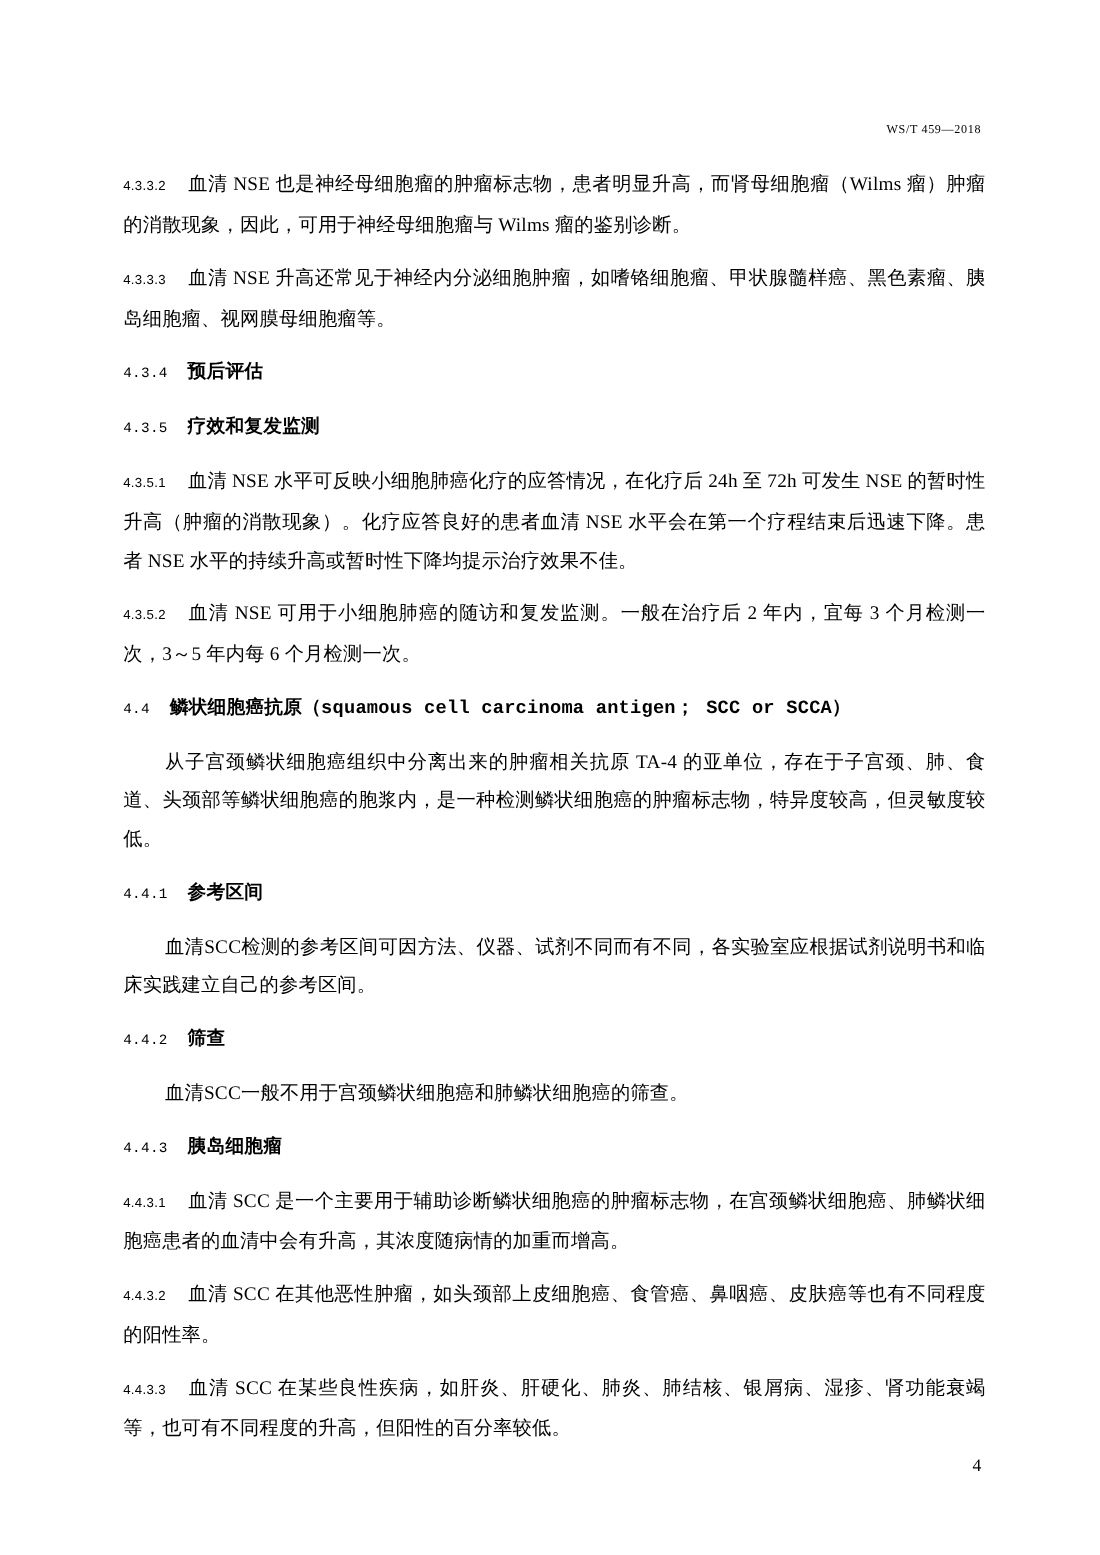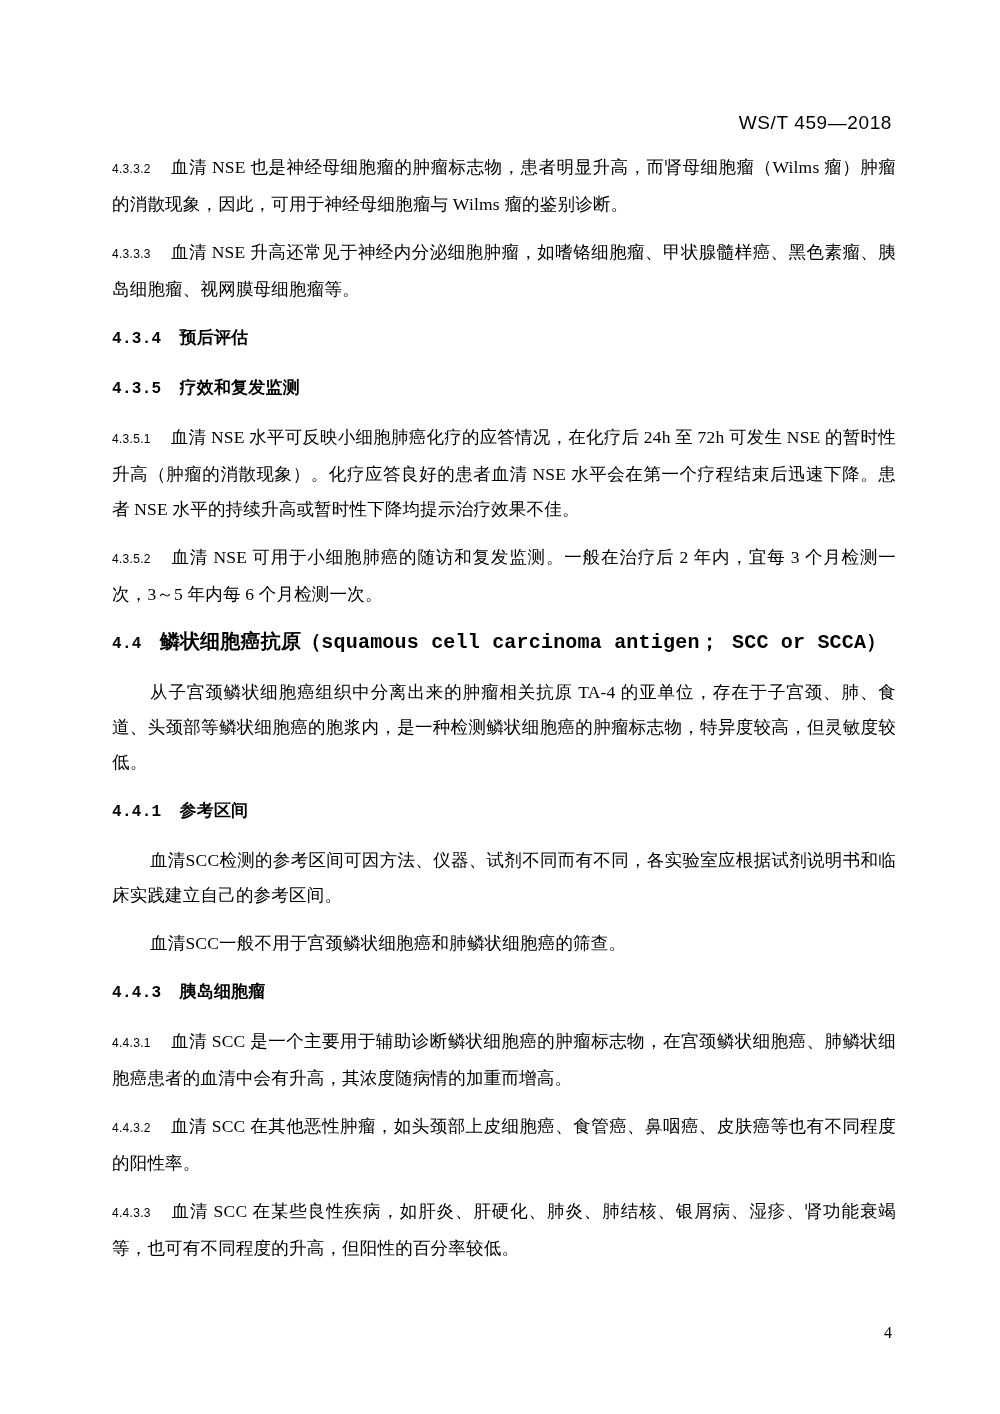--- a/index.html
+++ b/index.html
@@ -18,22 +18,22 @@
     position: relative;
     width: 1000px;
     height: 1414px;
     box-sizing: border-box;
     padding: 0;
   }
   .header {
     position: absolute;
     top: 112px;
     right: 108px;
-    font-family: Liberation Sans, sans-serif;
-    font-size: 19px;
+    font-family: Liberation Serif, serif;
+    font-size: 11px;
     letter-spacing: 0.6px;
     color: #000;
   }
   .content {
     position: absolute;
     top: 150px;
     left: 112px;
     width: 784px;
   }
   p {
@@ -55,37 +55,37 @@
     font-size: 12px;
     letter-spacing: 0.3px;
   }
   .heading {
     font-weight: bold;
     font-family: "Liberation Sans", sans-serif;
     font-size: 17px;
   }
   .heading .num {
     font-family: "Liberation Mono", monospace;
-    font-weight: bold;
-    font-size: 16px;
+    font-weight: normal;
+    font-size: 13px;
   }
   .heading .gap {
     display: inline-block;
     width: 18px;
   }
   .body-gap {
     display: inline-block;
     width: 20px;
   }
   .indent {
     text-indent: 38px;
   }
   .mono-title {
     font-family: "Liberation Mono", monospace;
-    font-size: 20px;
+    font-size: 17px;
   }
   .pagenum {
     position: absolute;
     bottom: 72px;
     right: 108px;
     font-family: "Liberation Serif", serif;
     font-size: 16px;
   }
 </style>
 </head>
@@ -112,20 +112,21 @@
     <p class="blk"><span class="num">4.3.5.2</span><span class="body-gap"></span><span>血清 NSE 可用于小细胞肺癌的随访和复发监测。一般在治疗后 2 年内，宜每 3 个月检测一次，3～5 年内每 6 个月检测一次。</span></p>
 
     <p class="blk heading"><span class="num">4.4</span><span class="gap"></span><span class="mono-title">鳞状细胞癌抗原（squamous cell carcinoma antigen； SCC or SCCA）</span></p>
 
     <p class="blk indent"><span>从子宫颈鳞状细胞癌组织中分离出来的肿瘤相关抗原 TA-4 的亚单位，存在于子宫颈、肺、食道、头颈部等鳞状细胞癌的胞浆内，是一种检测鳞状细胞癌的肿瘤标志物，特异度较高，但灵敏度较低。</span></p>
 
     <p class="blk heading"><span class="num">4.4.1</span><span class="gap"></span><span>参考区间</span></p>
 
     <p class="blk indent"><span>血清SCC检测的参考区间可因方法、仪器、试剂不同而有不同，各实验室应根据试剂说明书和临床实践建立自己的参考区间。</span></p>
 
+    <p class="blk heading"><span class="num">4.4.2</span><span class="gap"></span><span>筛查</span></p>
 
     <p class="blk indent"><span>血清SCC一般不用于宫颈鳞状细胞癌和肺鳞状细胞癌的筛查。</span></p>
 
     <p class="blk heading"><span class="num">4.4.3</span><span class="gap"></span><span>胰岛细胞瘤</span></p>
 
     <p class="blk"><span class="num">4.4.3.1</span><span class="body-gap"></span><span>血清 SCC 是一个主要用于辅助诊断鳞状细胞癌的肿瘤标志物，在宫颈鳞状细胞癌、肺鳞状细胞癌患者的血清中会有升高，其浓度随病情的加重而增高。</span></p>
 
     <p class="blk"><span class="num">4.4.3.2</span><span class="body-gap"></span><span>血清 SCC 在其他恶性肿瘤，如头颈部上皮细胞癌、食管癌、鼻咽癌、皮肤癌等也有不同程度的阳性率。</span></p>
 
     <p class="blk"><span class="num">4.4.3.3</span><span class="body-gap"></span><span>血清 SCC 在某些良性疾病，如肝炎、肝硬化、肺炎、肺结核、银屑病、湿疹、肾功能衰竭等，也可有不同程度的升高，但阳性的百分率较低。</span></p>

